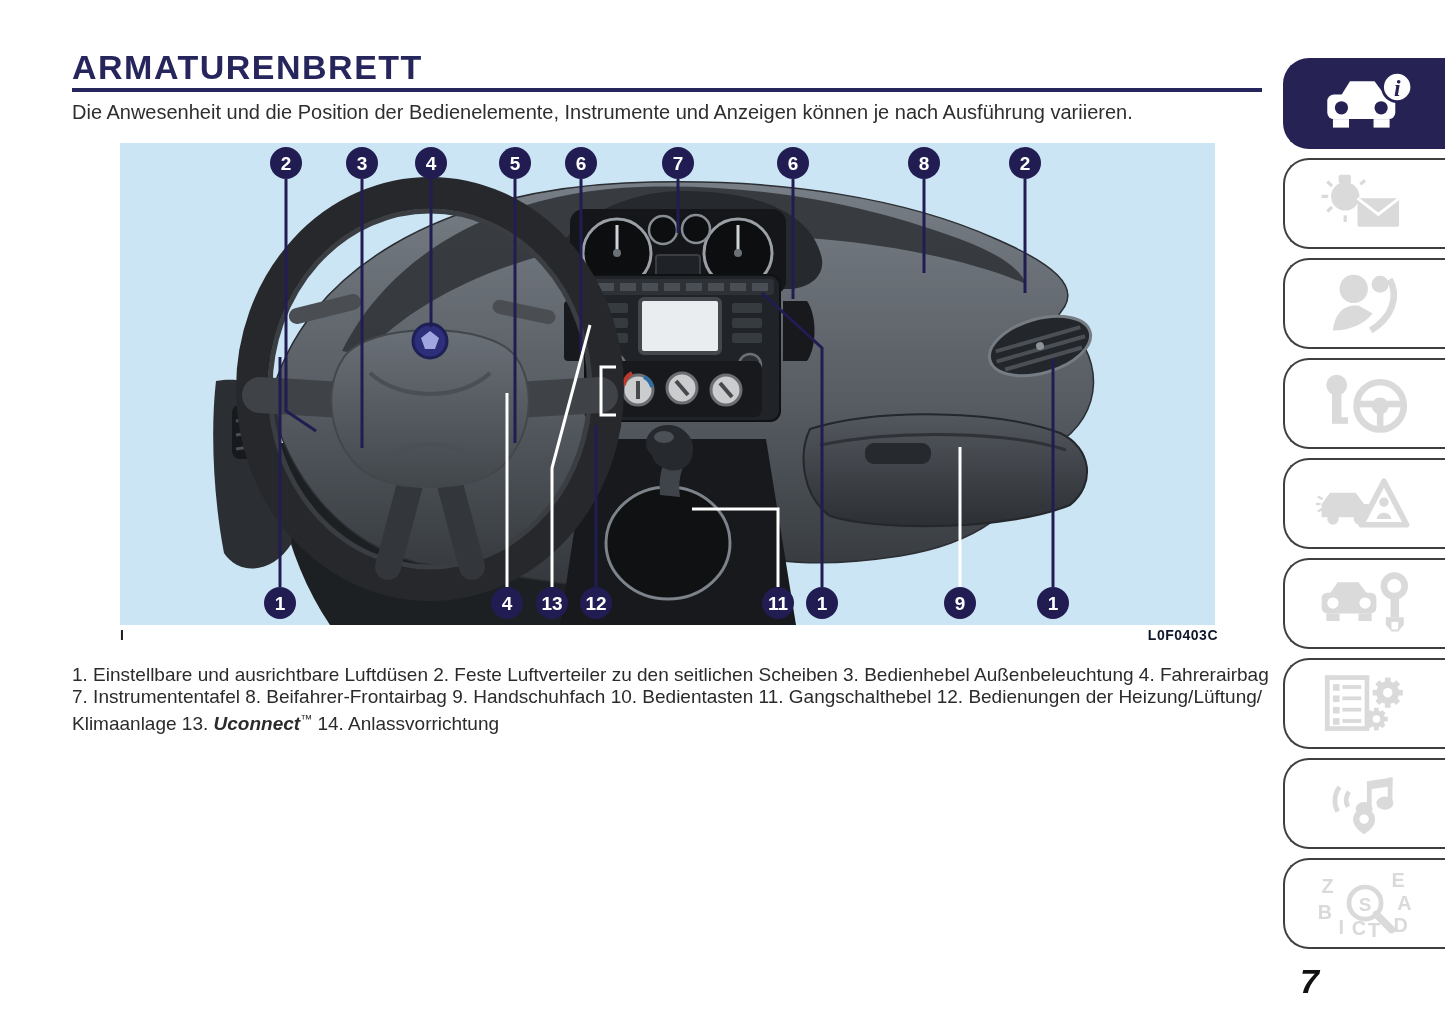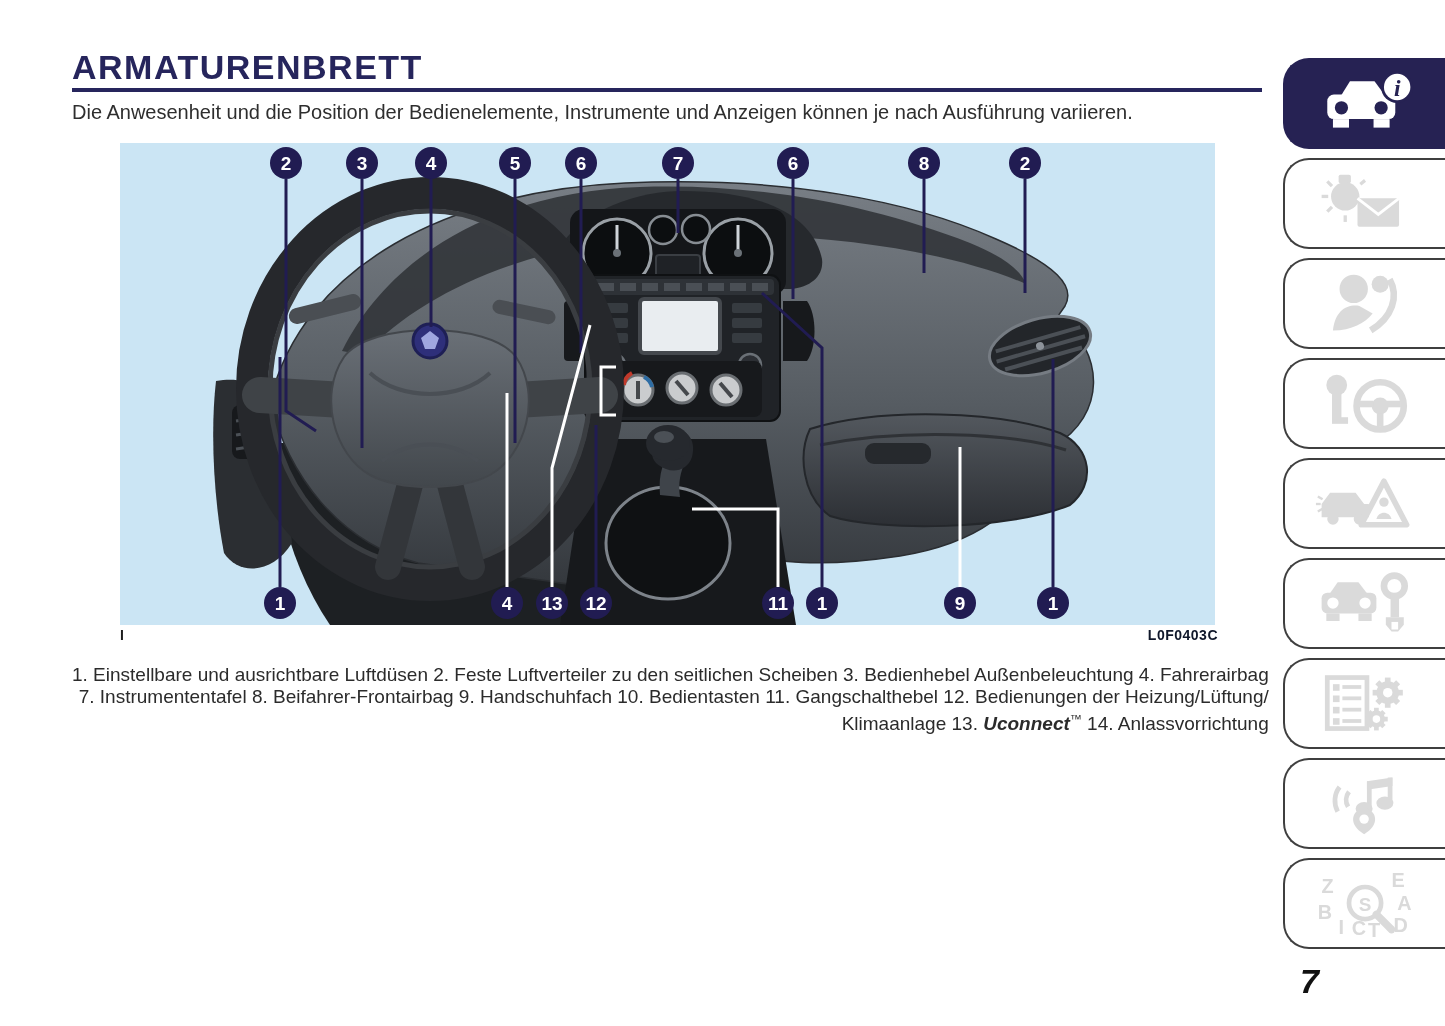--- a/index.html
+++ b/index.html
@@ -18,21 +18,21 @@
   .callout{position:absolute;width:32px;height:32px;border-radius:50%;background:#211c52;
            color:#fff;font-size:19px;font-weight:bold;display:flex;align-items:center;
            justify-content:center;line-height:1;}
   .cap-row{position:absolute;left:120px;top:627px;width:1098px;display:flex;
            justify-content:space-between;align-items:flex-start;}
   .cap-tick{font-size:14px;font-weight:bold;color:#1c1c1c;}
   .cap-code{font-size:14px;font-weight:bold;color:#0f172a;letter-spacing:.5px;}
 
   
   .legend{position:absolute;left:72px;top:664px;font-size:19px;color:#2b2b2b;line-height:22px;}
-  .legend div{white-space:nowrap;text-align:right;}
+  .legend div{white-space:nowrap;}
   .legend b{font-weight:bold;font-style:italic;}
   .tm{font-size:12px;vertical-align:super;}
 
   
   .rail{position:absolute;right:0;top:58px;width:162px;}
   .tab{position:relative;width:164px;height:91px;margin-bottom:9px;box-sizing:border-box;
        border:2.5px solid #3f3f3f;border-right:none;border-radius:26px 0 0 26px;background:#fff;
        display:flex;align-items:center;justify-content:center;}
   .tab.active{background:#262253;border-color:#262253;}
 

